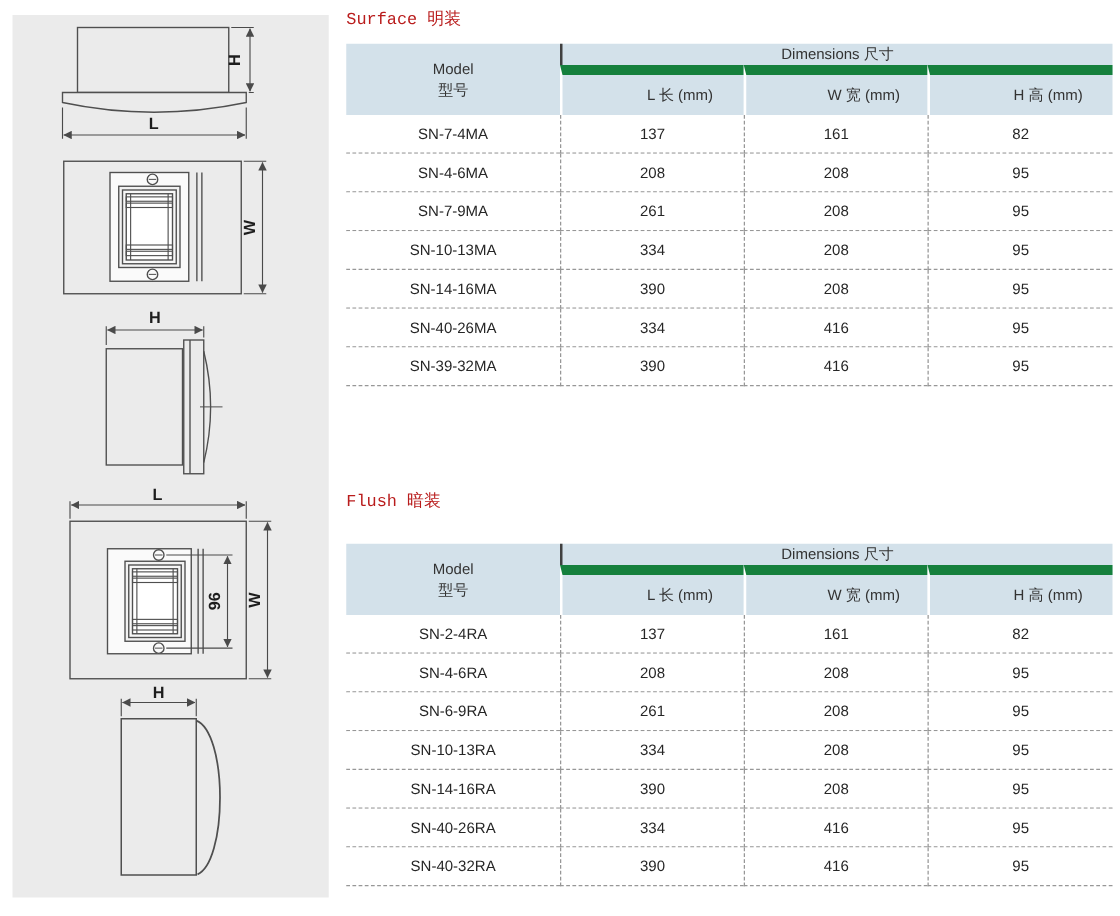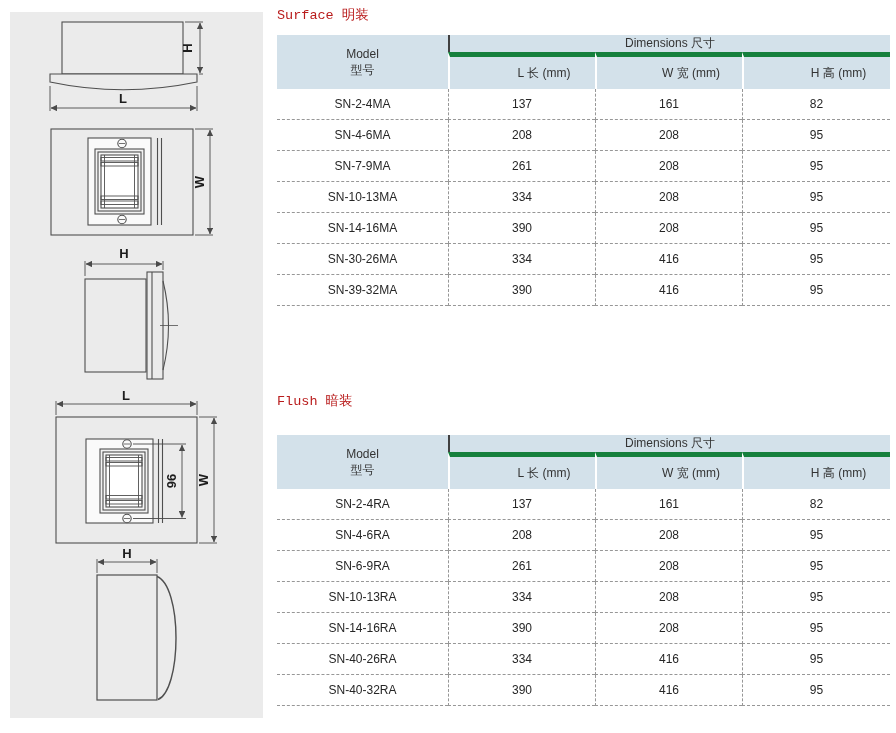--- a/index.html
+++ b/index.html
@@ -27,21 +27,21 @@
     border-collapse:separate;border-spacing:0;table-layout:fixed;
     font-size:12px;color:#262626;
   }
   #table-surface{top:35px;}
   #table-flush{top:435px;}
   .spec-table th{
     background:#d3e1ea;font-weight:normal;color:#333;
     text-align:center;vertical-align:middle;padding:0;
   }
   .spec-table th.dims{height:17px;border-left:2px solid #404040;}
-  .spec-table th.sub{height:32px;border-left:2px solid #fff;border-top:5px solid #15803d;padding-left:43px;}
+  .spec-table th.sub{height:32px;border-left:2px solid #fff;border-top:8px solid #15803d;padding-left:43px;}
   .spec-table th.model{line-height:1.35;}
   .spec-table td{
     height:30px;text-align:center;vertical-align:middle;padding:0;
     border-bottom:1px dashed #979797;background:#fff;
   }
   .spec-table td + td{border-left:1px dashed #979797;text-align:center;}
 </style>
 </head>
 <body>
 
@@ -179,21 +179,21 @@
       <th class="dims" colspan="3">Dimensions 尺寸</th>
     </tr>
     <tr>
       <th class="sub">L 长 (mm)</th>
       <th class="sub">W 宽 (mm)</th>
       <th class="sub">H 高 (mm)</th>
     </tr>
   </thead>
   <tbody>
     <tr>
-      <td>SN-2-4MA</td>
+      <td>SN-7-4MA</td>
       <td>137</td>
       <td>161</td>
       <td>82</td>
     </tr>
     <tr>
       <td>SN-4-6MA</td>
       <td>208</td>
       <td>208</td>
       <td>95</td>
     </tr>
@@ -209,21 +209,21 @@
       <td>208</td>
       <td>95</td>
     </tr>
     <tr>
       <td>SN-14-16MA</td>
       <td>390</td>
       <td>208</td>
       <td>95</td>
     </tr>
     <tr>
-      <td>SN-30-26MA</td>
+      <td>SN-40-26MA</td>
       <td>334</td>
       <td>416</td>
       <td>95</td>
     </tr>
     <tr>
       <td>SN-39-32MA</td>
       <td>390</td>
       <td>416</td>
       <td>95</td>
     </tr>

